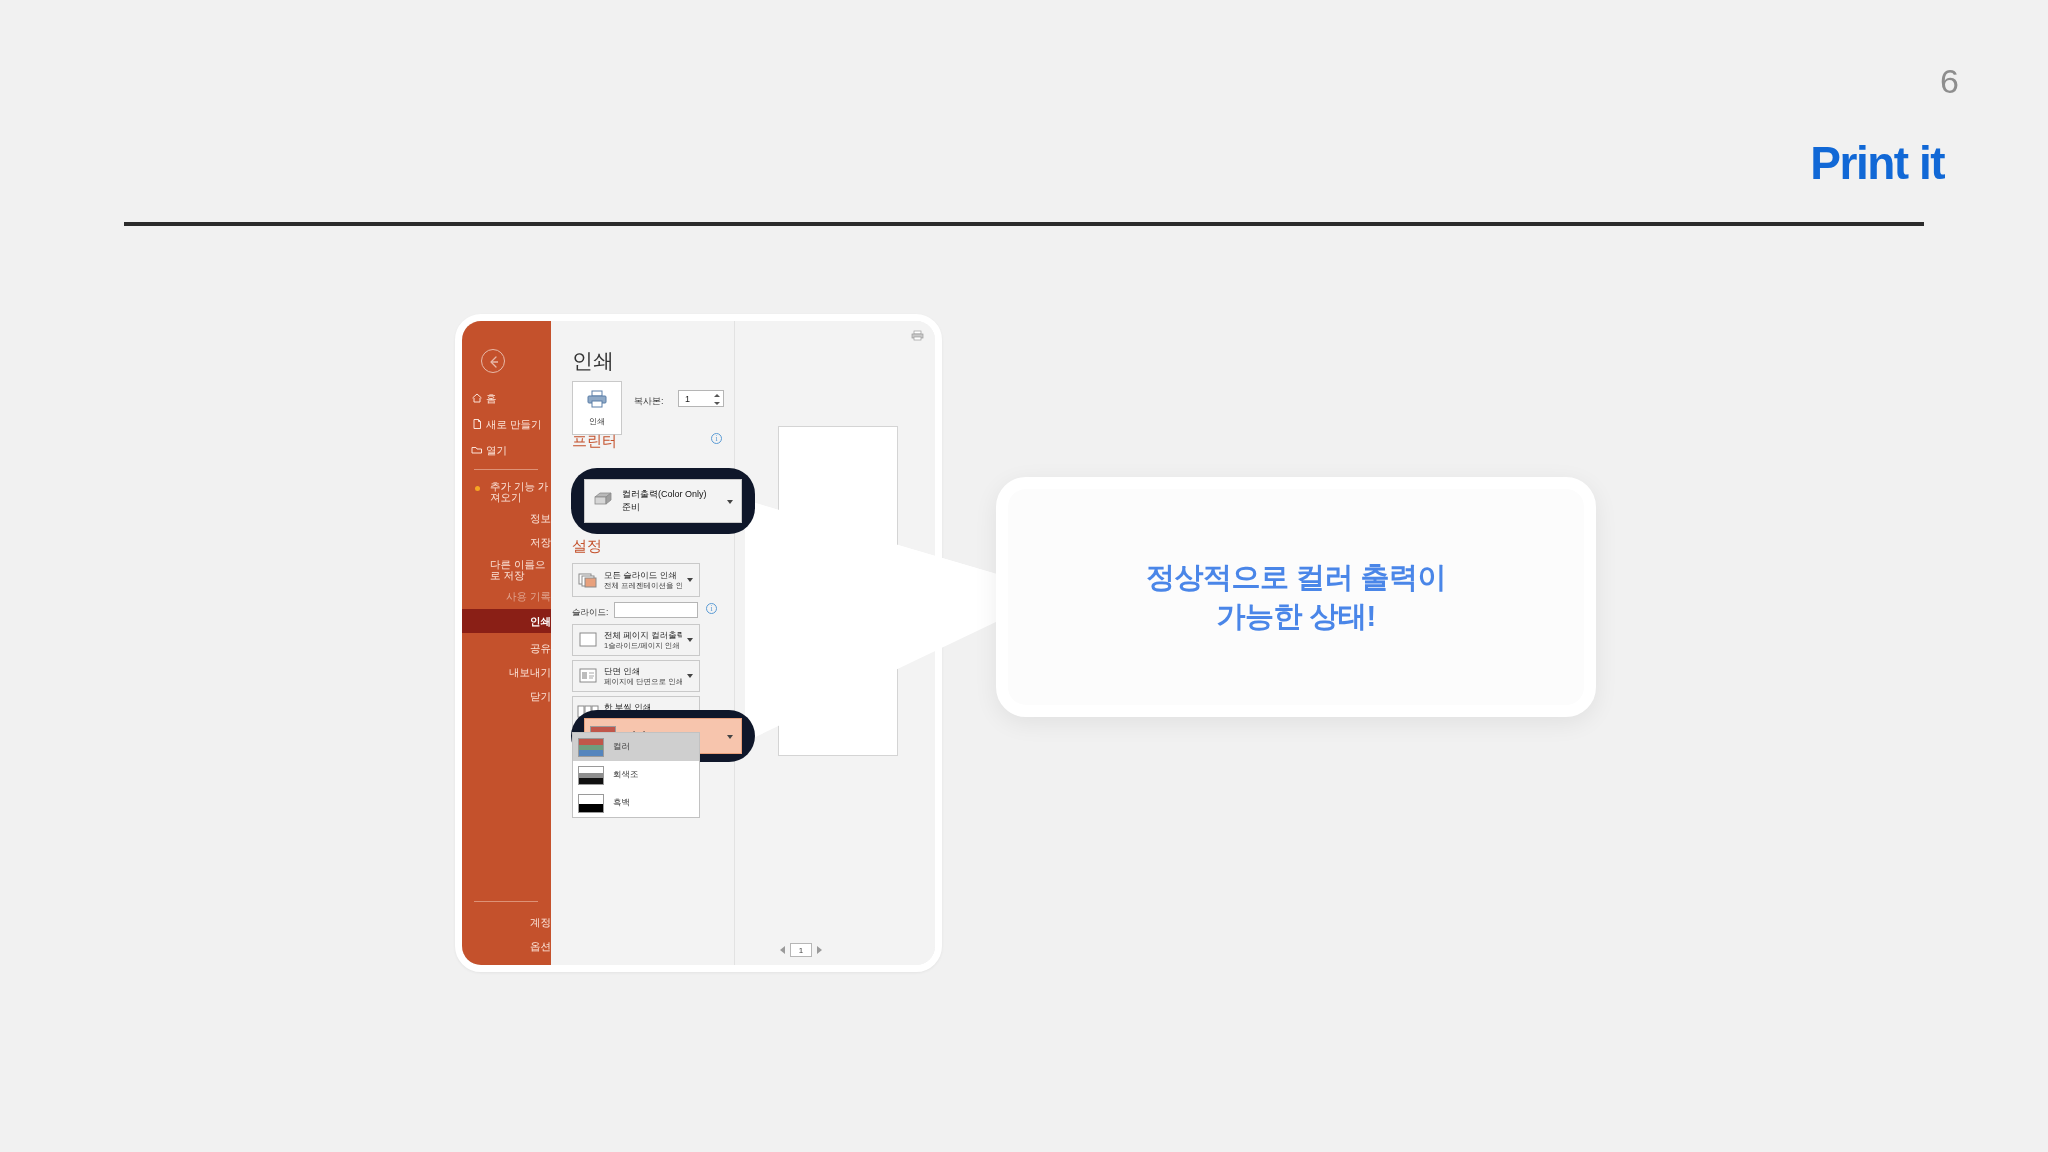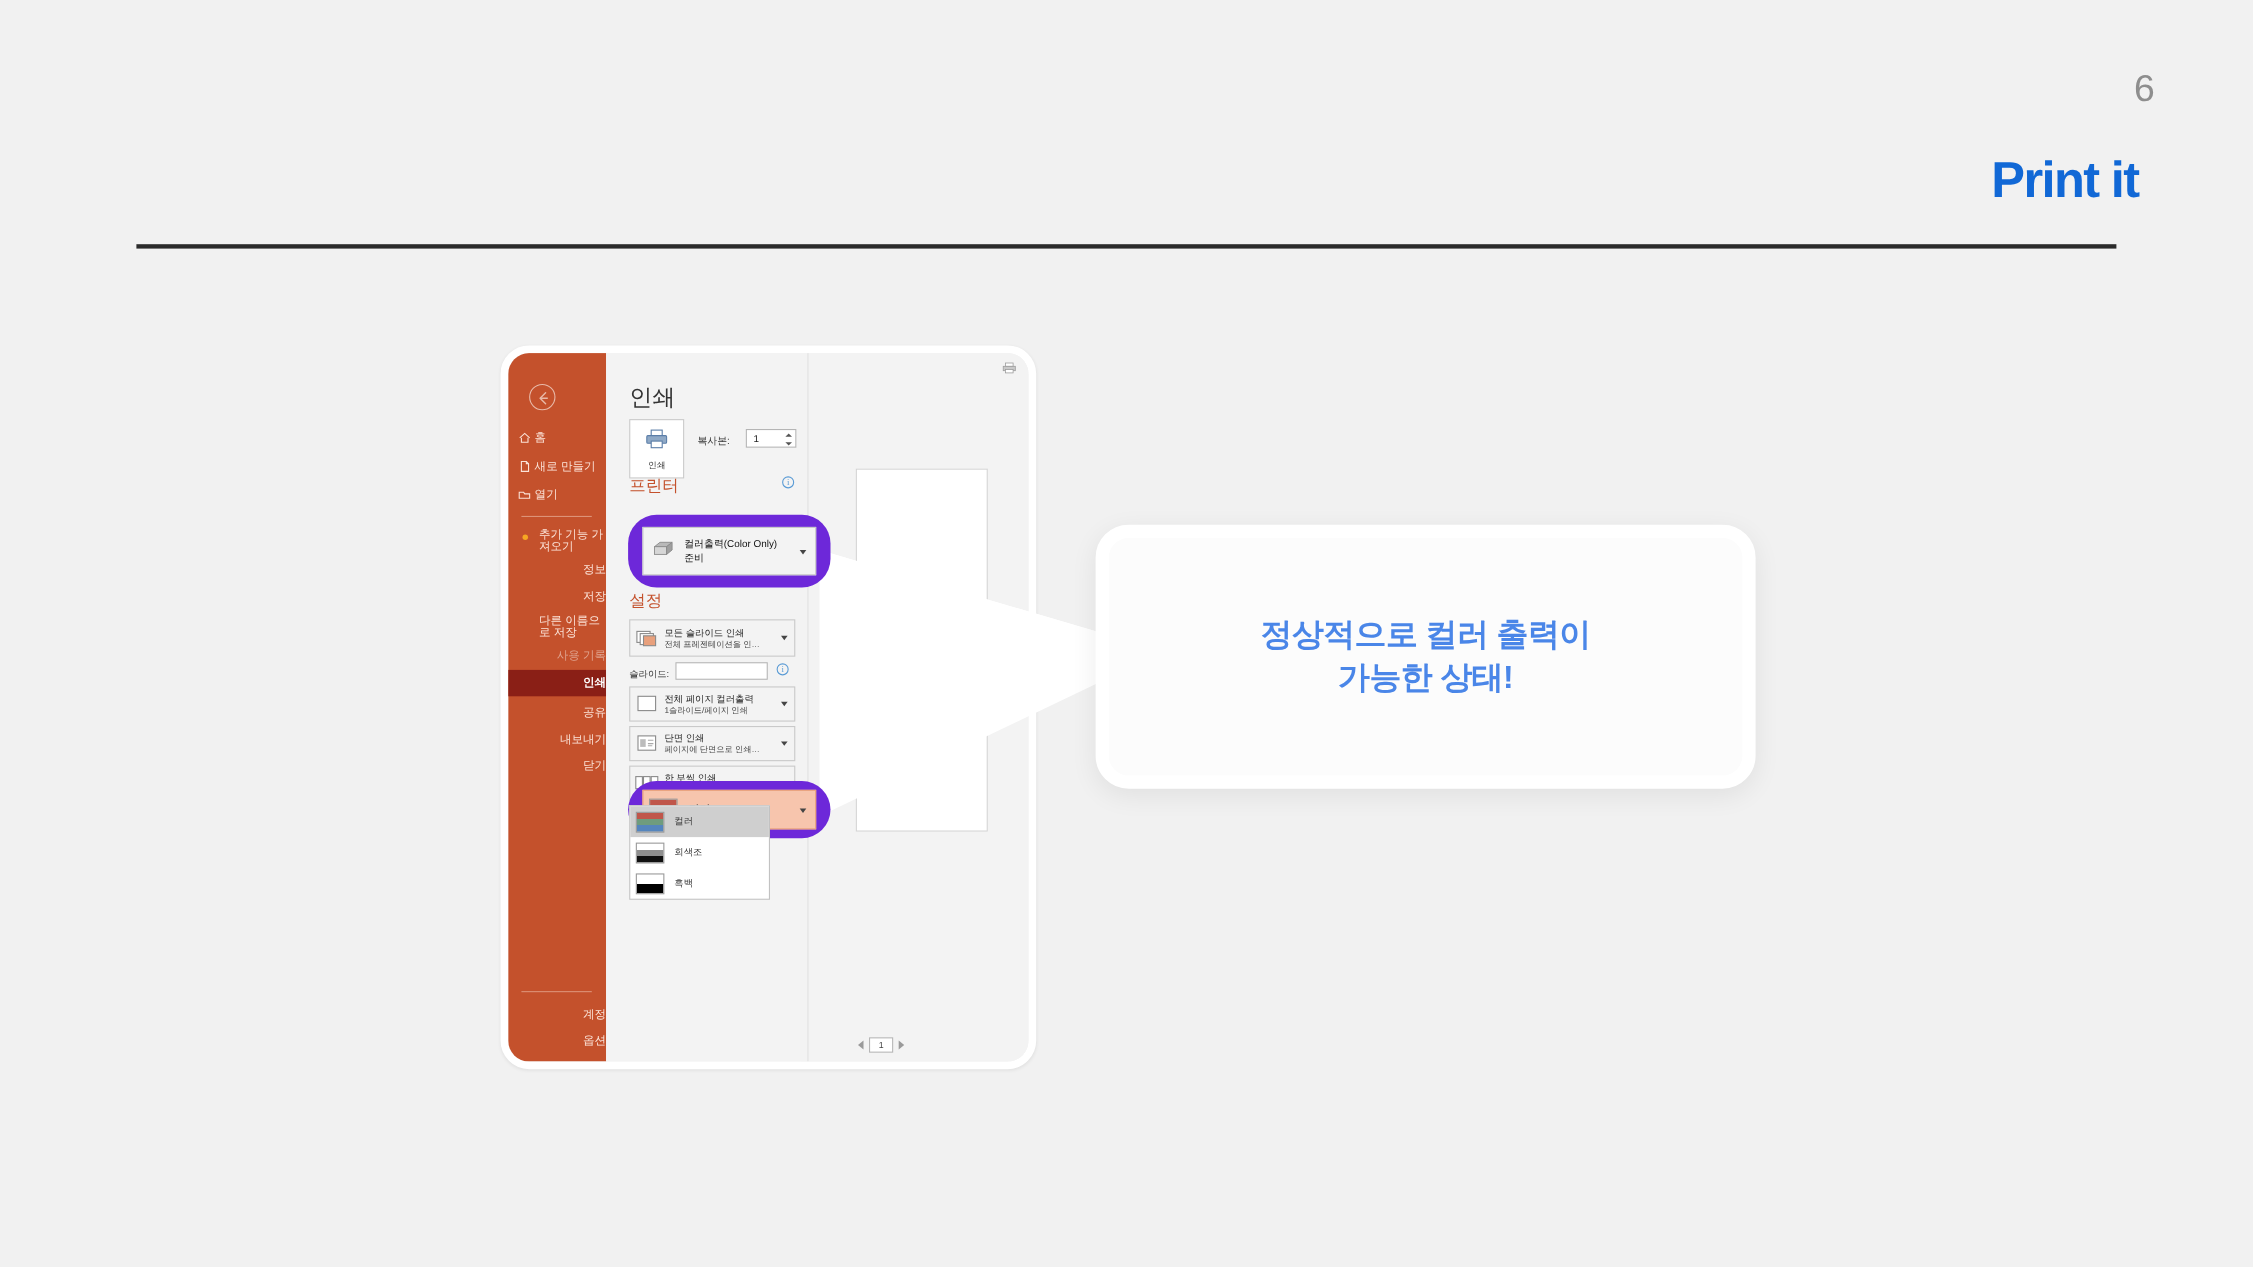--- a/index.html
+++ b/index.html
@@ -102,21 +102,21 @@
   .sec-head {
     position:absolute; left:21px; font-size:15px; color:#c4512c; font-weight:400;
   }
   .info-i {
     position:absolute; width:11px; height:11px; border:1px solid #5a9bd5;
     border-radius:50%; color:#5a9bd5; font-size:8px; line-height:9px; text-align:center;
     font-family:"Liberation Serif", serif;
   }
 
   .row-box {
-    position:absolute; left:21px; width:151px;
+    position:absolute; left:21px; width:128px;
     background:#f3f3f3; border:1px solid #c9c9c9;
     display:flex; align-items:center; padding:3px 4px; gap:5px;
   }
   .row-box .swatch { width:22px; height:20px; flex:0 0 22px; }
   .row-box .txt { flex:1; overflow:hidden; }
   .row-box .t1 { font-size:8.5px; color:#222; line-height:11px; white-space:nowrap; }
   .row-box .t2 { font-size:7.5px; color:#444; line-height:10px; white-space:nowrap; }
   .caret { width:0;height:0;border-left:3px solid transparent;border-right:3px solid transparent;border-top:4px solid #444; margin-right:2px; }
 
   .slide-lbl { position:absolute; left:21px; font-size:8.5px; color:#333;text-align:center; }
@@ -147,21 +147,21 @@
   .prev-nav .arrow { width:0;height:0;border-top:4px solid transparent;border-bottom:4px solid transparent; }
   .prev-nav .la { border-right:5px solid #9a9a9a; }
   .prev-nav .ra { border-left:5px solid #9a9a9a; }
   .prev-nav .pbox { width:22px;height:14px;border:1px solid #b6b6b6;background:#fff;font-size:8px;color:#444;text-align:center;line-height:13px;}
   .prev-nav .zt { font-size:8px;color:#8a8a8a; }
 
   
   .connector { position:absolute; left:0; top:0; width:2048px; height:1152px; pointer-events:none; }
 
   .bubble {
-    position:absolute; background:#6d28d9; border-radius:26px;
+    position:absolute; background:#0f172a; border-radius:26px;
     box-shadow: 0 0 0 0 rgba(0,0,0,0);
   }
   .bubble-printer { left:571px; top:468px; width:184px; height:66px; }
   .bubble-color   { left:571px; top:710px; width:184px; height:52px; }
   .printer-field {
     position:absolute; left:13px; top:11px; width:158px; height:44px;
     background:#f3f3f3; border:1px solid #c9c9c9; display:flex; align-items:center; gap:7px; padding-left:6px;
   }
   .printer-field .t1 { font-size:9px; color:#111; line-height:13px; }
   .printer-field .t2 { font-size:9px; color:#111; line-height:13px; }

